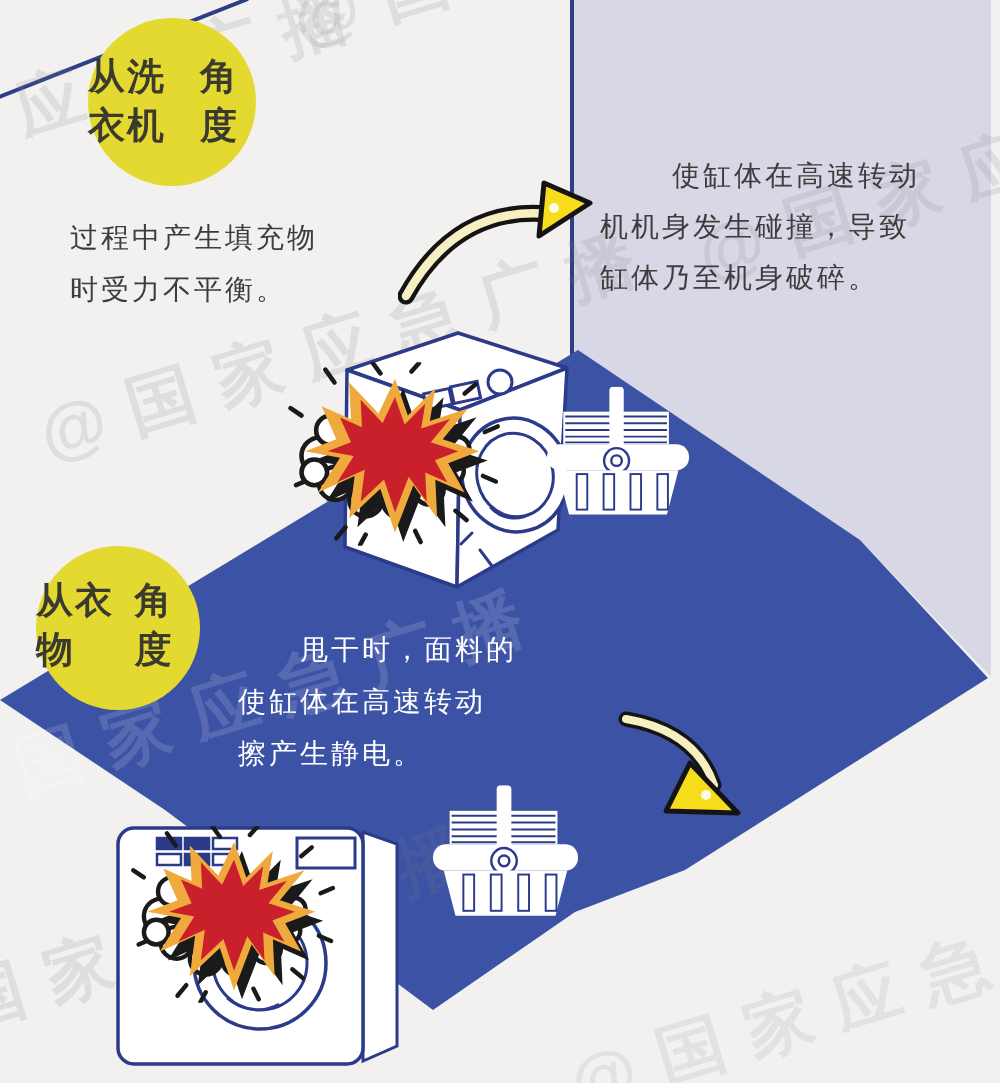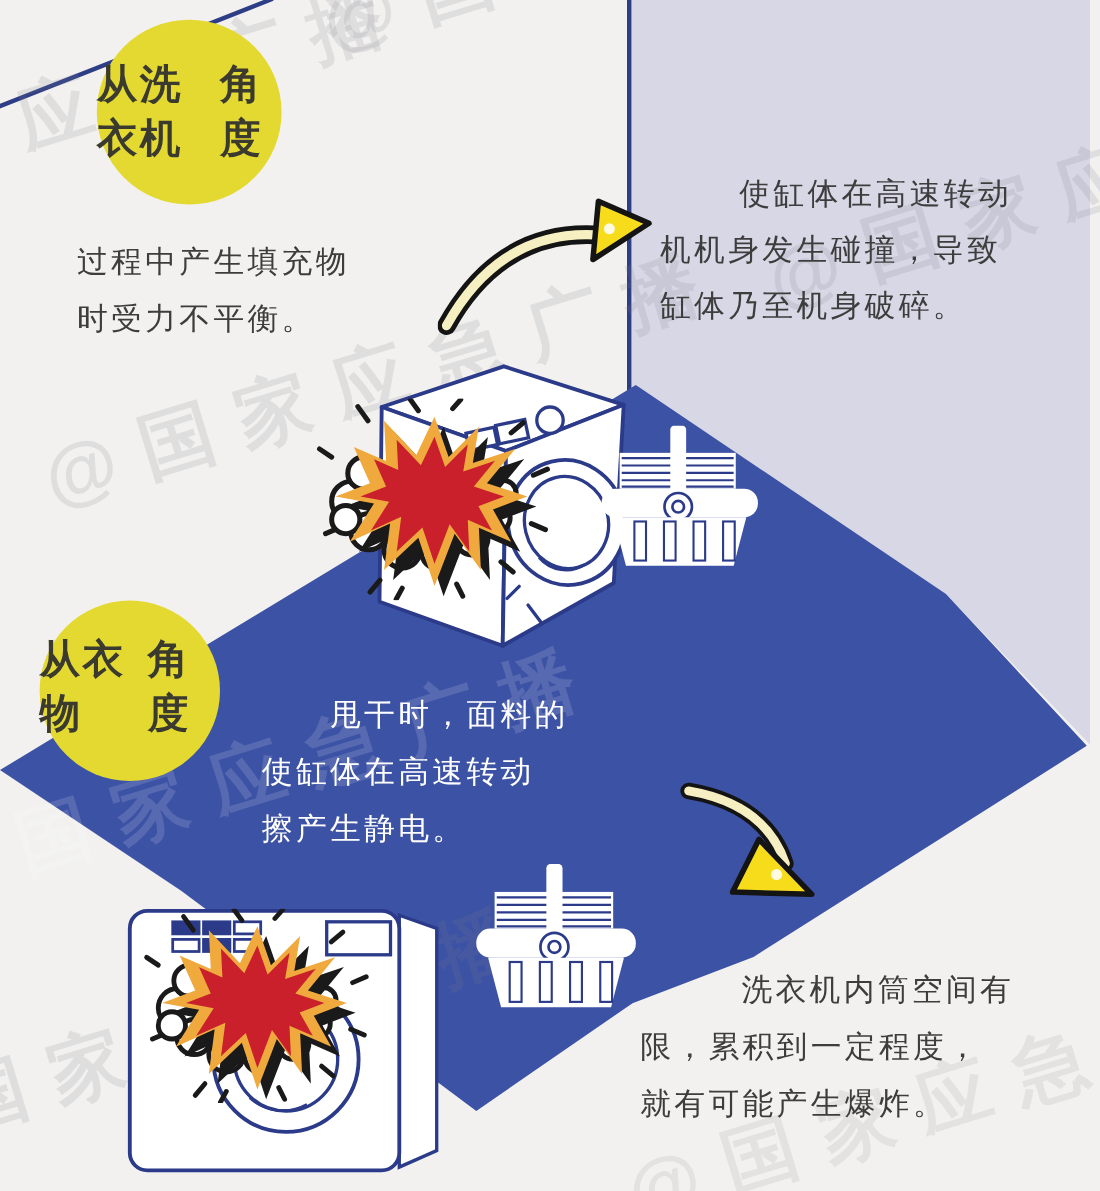--- a/index.html
+++ b/index.html
@@ -207,19 +207,14 @@
     <rect x="182" y="18" width="58" height="30" fill="#ffffff" stroke="#2b3b8a" stroke-width="3"></rect>
     <circle cx="145" cy="143" r="66" fill="none" stroke="#2b3b8a" stroke-width="3.5"></circle>
     <circle cx="145" cy="143" r="47" fill="none" stroke="#2b3b8a" stroke-width="3"></circle>
     <path d="M112,178 a45,45 0 0 0 52,6" fill="none" stroke="#2b3b8a" stroke-width="2.5"></path>
   </svg>
 
   <svg class="art" style="left:128px;top:826px" width="212" height="177" viewBox="0 0 240 200">
       <use href="#sym-explosion"></use>
     </svg>
 
-  <div class="tb tb-bottom">
-    <div class="ind25">洗衣机内筒空间有</div>
-    <div>限，累积到一定程度，</div>
-    <div>就有可能产生爆炸。</div>
-  </div>
 
 </div>
 
 </body></html>

